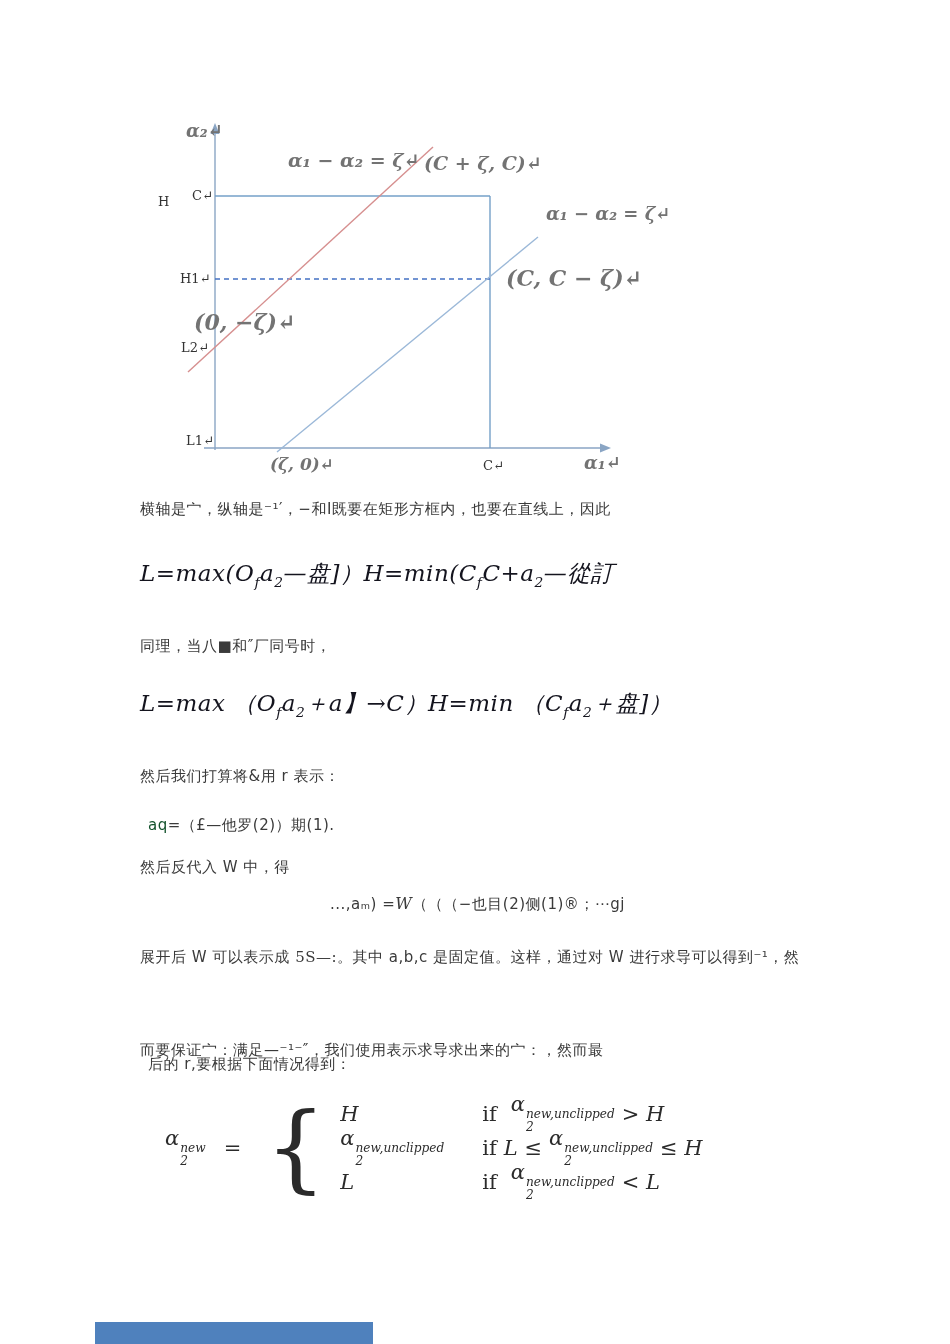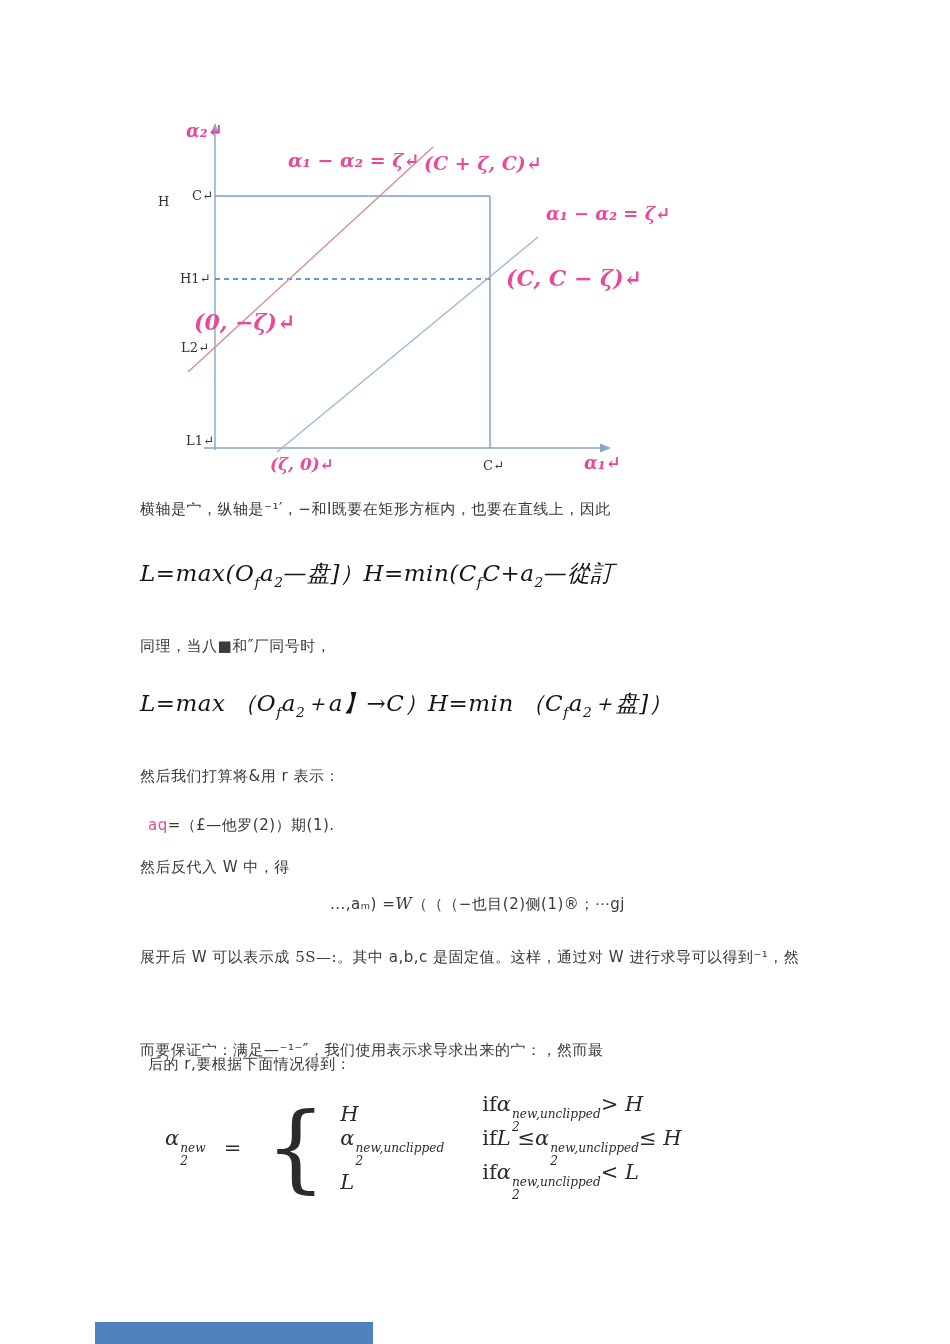--- a/index.html
+++ b/index.html
@@ -4,47 +4,47 @@
 <style>
   * { margin:0; padding:0; box-sizing:border-box; }
   html,body { width:950px; height:1344px; }
   body { background:#ffffff; font-family:"DejaVu Sans","Liberation Sans",sans-serif; color:#3a3a3a; }
   .page { position:relative; width:950px; height:1344px; background:#fff; overflow:hidden; }
 
   
   .diagram { position:absolute; left:0; top:0; width:950px; height:500px; }
   .diagram svg { position:absolute; left:0; top:0; }
   .dlabel { position:absolute; font-family:"DejaVu Serif","Liberation Serif",serif; white-space:nowrap; color:#2a2a2a; }
-  .dmath { font-style:italic; font-weight:bold; color:#ec4899; }
+  .dmath { font-style:italic; font-weight:bold; color:#737373; }
   .dplain { font-size:13px; color:#333; }
 
   
   .para { position:absolute; left:140px; width:720px; font-size:15px; letter-spacing:.5px; color:#3a3a3a; white-space:nowrap; }
   .pit { font-family:"DejaVu Serif","Liberation Serif",serif; }
-  .aq { color:#ec4899; }
+  .aq { color:#14532d; }
   .wit { font-family:"DejaVu Serif","Liberation Serif",serif; font-style:italic; font-size:16px; }
 
   .bigformula { position:absolute; left:140px; font-family:"DejaVu Serif","Liberation Serif",serif;
                 font-style:italic; font-size:23px; color:#14141e; white-space:nowrap; letter-spacing:.5px; }
   .bigformula sub { font-size:.6em; font-style:italic; }
 
   
   .pw { position:absolute; left:165px; top:1098px; display:flex; align-items:center;
         font-family:"DejaVu Serif","Liberation Serif",serif; font-size:21px; color:#2b2b2b; }
   .pw .it { font-style:italic; }
   .pw .rm { font-style:normal; }
   .supsub { display:inline-flex; flex-direction:column; align-items:flex-start;
             font-size:.58em; line-height:1.1; vertical-align:-.55em; font-style:italic; margin-left:1px; }
   .supsub .ss-top, .supsub .ss-bot { display:block; }
   .pw-eq { margin:0 24px 0 18px; }
   .pw-brace { font-size:96px; font-weight:100; line-height:.9; margin-right:14px; font-style:normal; color:#2b2b2b; }
   .pw-rows { display:flex; flex-direction:column; gap:3px; }
   .pw-row { display:flex; align-items:center; height:31px; }
   .pw-val { width:142px; display:flex; align-items:center; }
-  .pw-cond { display:flex; align-items:flex-start; }
+  .pw-cond { display:flex; align-items:center; gap:7px; }
 
   
   .bluebar { position:absolute; left:95px; top:1322px; width:278px; height:24px; background:#4f81bd; }
 </style>
 </head>
 <body>
 
 <div class="page">
 
   <div class="diagram">

